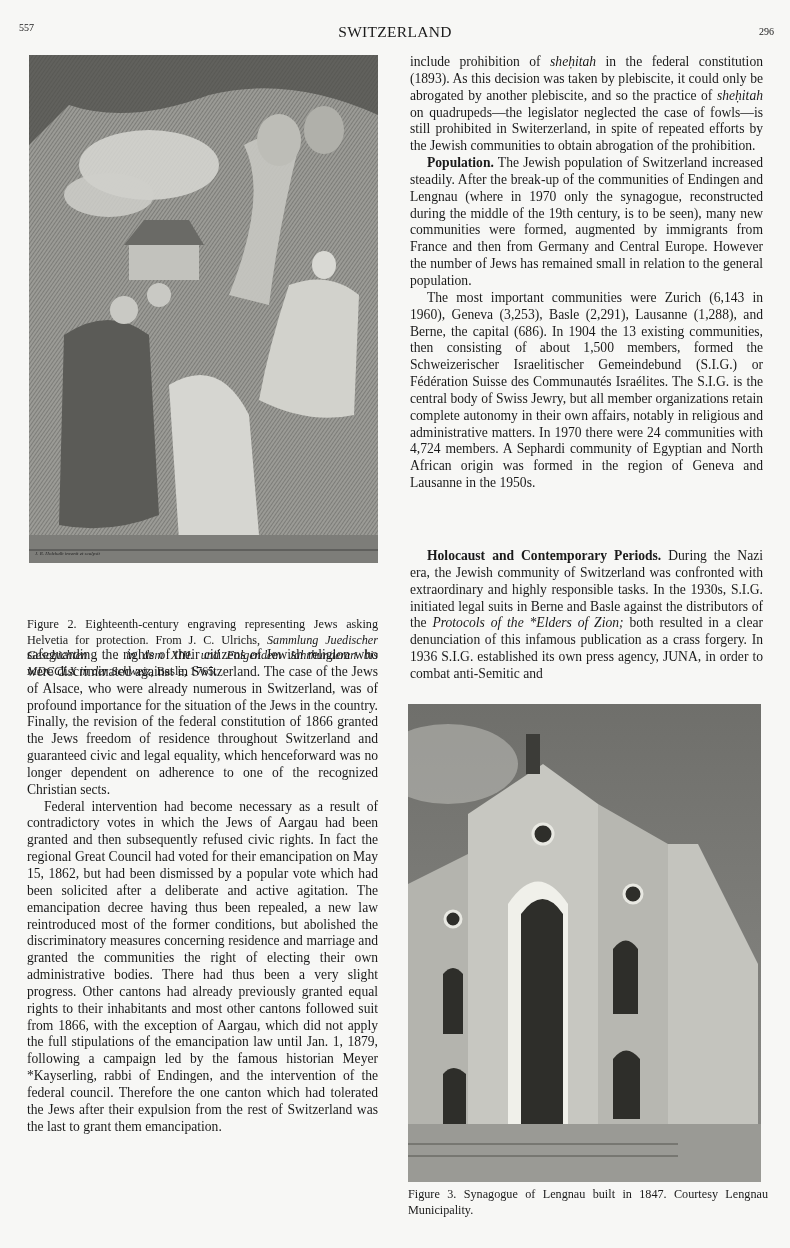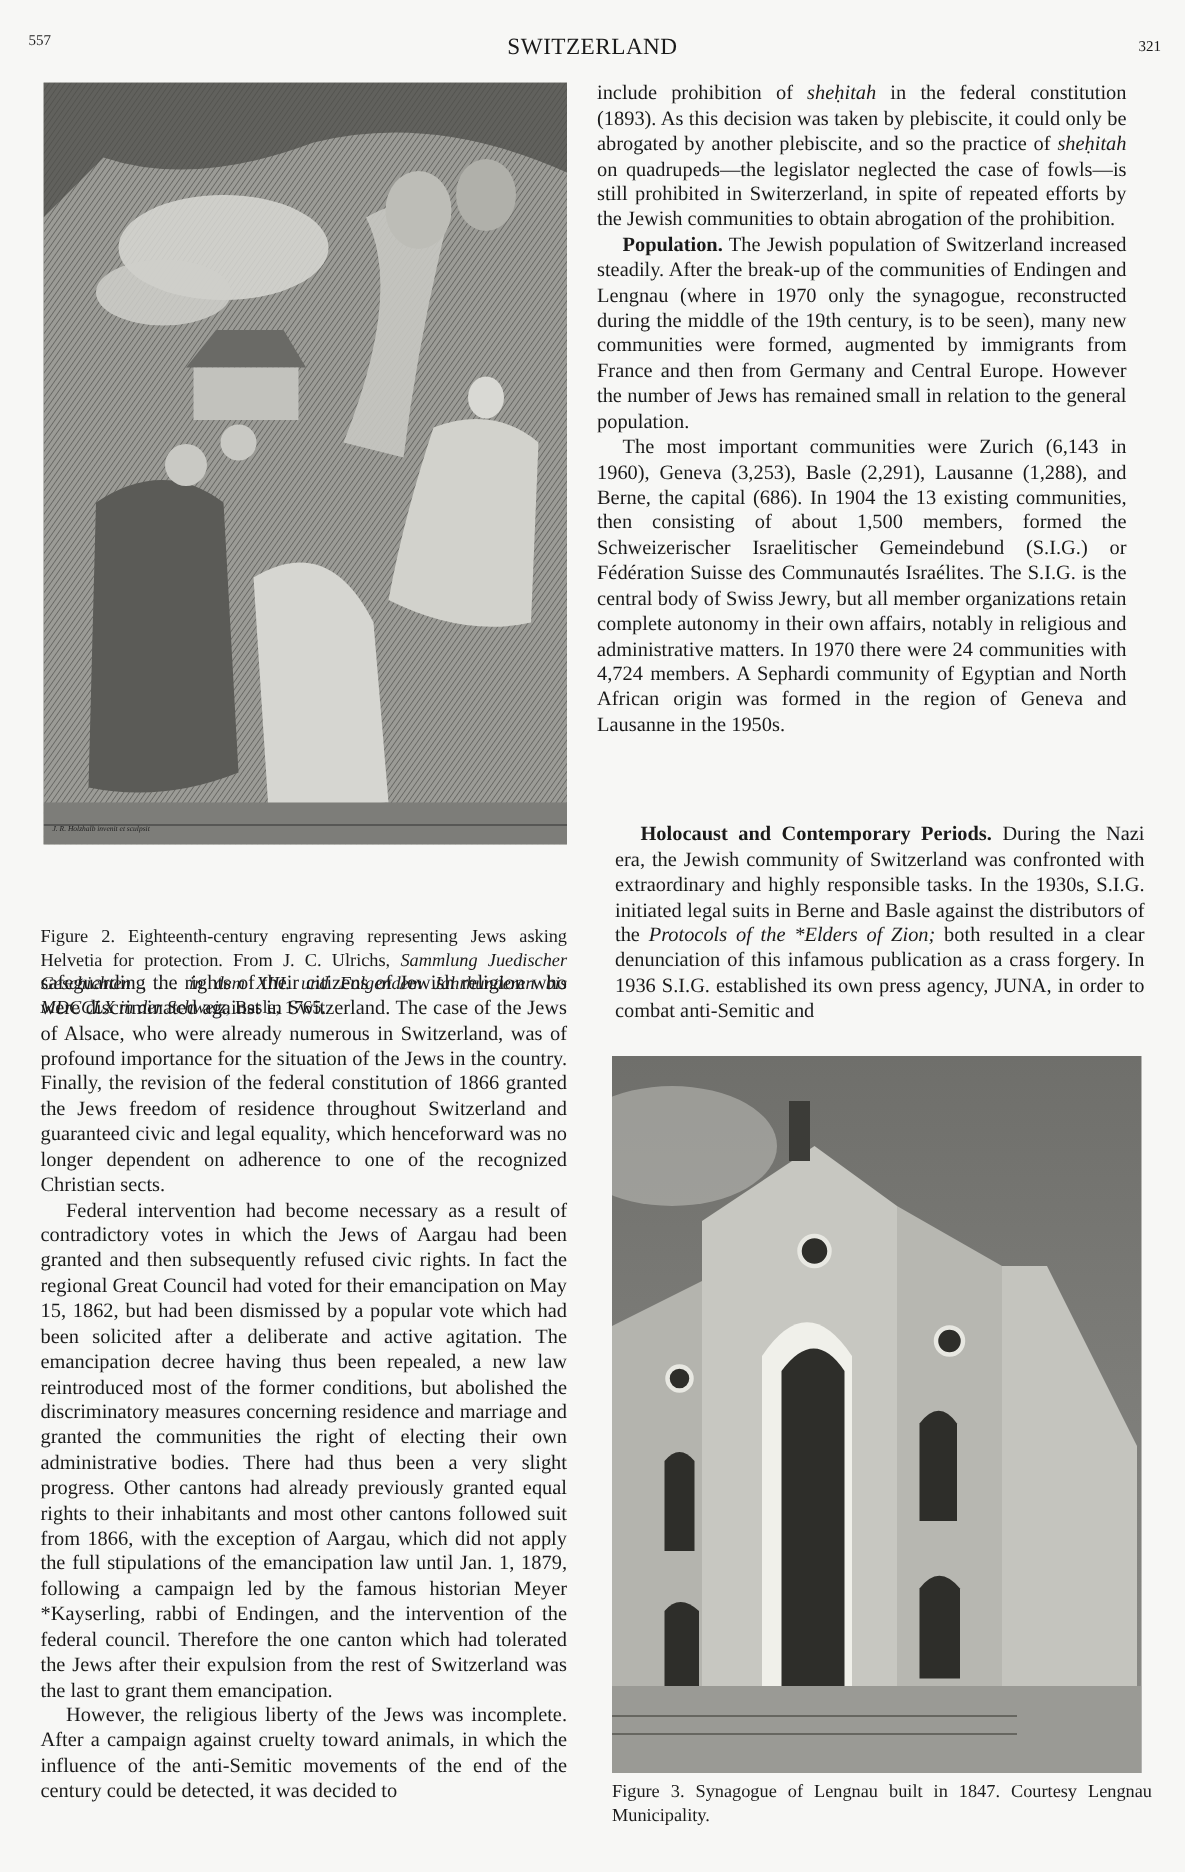--- a/index.html
+++ b/index.html
@@ -12,41 +12,41 @@
   }
   .page-num { position: absolute; top: 22px; font-size: 10px; }
   .page-num.left { left: 19px; }
   .page-num.right { right: 16px; top: 26px; }
   .running-head { position: absolute; top: 23px; left: 0; width: 790px; text-align: center; font-size: 15.5px; letter-spacing: 0.3px; }
 
   .col { position: absolute; font-size: 13.6px; line-height: 16.85px; text-align: justify; hyphens: none; }
   .col p { margin: 0; }
   .col p.indent { text-indent: 17px; }
   .col-left-text { left: 27px; top: 647px; width: 351px; }
-  .col-right-top { left: 398px; top: 54px; width: 353px; }
+  .col-right-top { left: 410px; top: 54px; width: 353px; }
   .col-right-mid { left: 410px; top: 548px; width: 353px; }
   .sig { text-align: right; font-size: 12.5px; margin-top: -17px; }
   .sig .sc { font-variant: small-caps; }
 
   .figure-img { position: absolute; background: #9a9a96; overflow: hidden; }
   .fig2 { left: 29px; top: 55px; width: 349px; height: 508px; background: #8d8d88; }
   .fig3 { left: 408px; top: 704px; width: 353px; height: 478px; background: #8a8a86; }
 
   .caption { position: absolute; font-size: 12.2px; line-height: 15.5px; text-align: justify; }
   .cap2 { left: 27px; top: 572px; width: 351px; margin-top: 45px; }
   .cap3 { left: 408px; top: 1187px; width: 360px; }
   .caption i { font-style: italic; }
   .credit { position: absolute; left: 6px; bottom: 7px; font-size: 5px; font-style: italic; color: #222; }
 </style>
 </head>
 <body>
 
 <div class="page-num left">557</div>
 <div class="running-head">SWITZERLAND</div>
-<div class="page-num right">321</div>
+<div class="page-num right">296</div>
 
 <div class="figure-img fig2" title="Eighteenth-century engraving: Jews asking Helvetia for protection">
   <svg width="349" height="508" viewBox="0 0 349 508">
     <defs>
       <pattern id="hatch" width="3" height="3" patternUnits="userSpaceOnUse" patternTransform="rotate(35)">
         <rect width="3" height="3" fill="#9b9b96"></rect>
         <line x1="0" y1="0" x2="0" y2="3" stroke="#5e5e5a" stroke-width="1"></line>
       </pattern>
     </defs>
     <rect width="349" height="508" fill="url(#hatch)"></rect>
@@ -77,21 +77,20 @@
   <span class="credit">J. R. Holzhalb invenit et sculpsit</span>
 </div>
 
 <div class="caption cap2">
   <span>Figure 2. Eighteenth-century engraving representing Jews asking Helvetia for protection. From J. C. Ulrichs, </span><i>Sammlung Juedischer Geschichten . . . in dem XIII. und Folgendem Jahrhunderen bis MDCCLX in der Schweiz</i><span>, Basle, 1765.</span>
 </div>
 
 <div class="col col-left-text">
   <p>safeguarding the rights of their citizens of Jewish religion who were discriminated against in Switzerland. The case of the Jews of Alsace, who were already numerous in Switzerland, was of profound importance for the situation of the Jews in the country. Finally, the revision of the federal constitution of 1866 granted the Jews freedom of residence throughout Switzerland and guaranteed civic and legal equality, which henceforward was no longer dependent on adherence to one of the recognized Christian sects.</p>
   <p class="indent">Federal intervention had become necessary as a result of contradictory votes in which the Jews of Aargau had been granted and then subsequently refused civic rights. In fact the regional Great Council had voted for their emancipation on May 15, 1862, but had been dismissed by a popular vote which had been solicited after a deliberate and active agitation. The emancipation decree having thus been repealed, a new law reintroduced most of the former conditions, but abolished the discriminatory measures concerning residence and marriage and granted the communities the right of electing their own administrative bodies. There had thus been a very slight progress. Other cantons had already previously granted equal rights to their inhabitants and most other cantons followed suit from 1866, with the exception of Aargau, which did not apply the full stipulations of the emancipation law until Jan. 1, 1879, following a campaign led by the famous historian Meyer *Kayserling, rabbi of Endingen, and the intervention of the federal council. Therefore the one canton which had tolerated the Jews after their expulsion from the rest of Switzerland was the last to grant them emancipation.</p>
-  <p class="indent">However, the religious liberty of the Jews was incomplete. After a campaign against cruelty toward animals, in which the influence of the anti-Semitic movements of the end of the century could be detected, it was decided to</p>
 </div>
 
 <div class="col col-right-top">
   <p><span>include prohibition of </span><i>sheḥitah</i><span> in the federal constitution (1893). As this decision was taken by plebiscite, it could only be abrogated by another plebiscite, and so the practice of </span><i>sheḥitah</i><span> on quadrupeds—the legislator neglected the case of fowls—is still prohibited in Switerzerland, in spite of repeated efforts by the Jewish communities to obtain abrogation of the prohibition.</span></p>
   <p class="indent"><b>Population.</b><span> The Jewish population of Switzerland increased steadily. After the break-up of the communities of Endingen and Lengnau (where in 1970 only the synagogue, reconstructed during the middle of the 19th century, is to be seen), many new communities were formed, augmented by immigrants from France and then from Germany and Central Europe. However the number of Jews has remained small in relation to the general population.</span></p>
   <p class="indent">The most important communities were Zurich (6,143 in 1960), Geneva (3,253), Basle (2,291), Lausanne (1,288), and Berne, the capital (686). In 1904 the 13 existing communities, then consisting of about 1,500 members, formed the Schweizerischer Israelitischer Gemeindebund (S.I.G.) or Fédération Suisse des Communautés Israélites. The S.I.G. is the central body of Swiss Jewry, but all member organizations retain complete autonomy in their own affairs, notably in religious and administrative matters. In 1970 there were 24 communities with 4,724 members. A Sephardi community of Egyptian and North African origin was formed in the region of Geneva and Lausanne in the 1950s.</p>
 </div>
 
 <div class="col col-right-mid">
   <p class="indent"><b>Holocaust and Contemporary Periods.</b><span> During the Nazi era, the Jewish community of Switzerland was confronted with extraordinary and highly responsible tasks. In the 1930s, S.I.G. initiated legal suits in Berne and Basle against the distributors of the </span><i>Protocols of the *Elders of Zion;</i><span> both resulted in a clear denunciation of this infamous publication as a crass forgery. In 1936 S.I.G. established its own press agency, JUNA, in order to combat anti-Semitic and</span></p>

